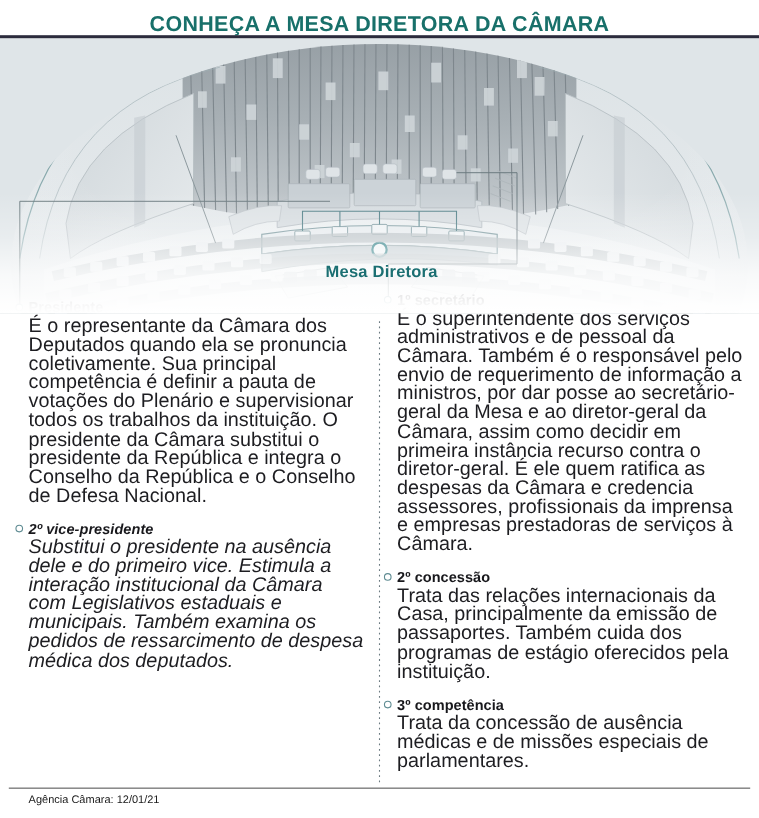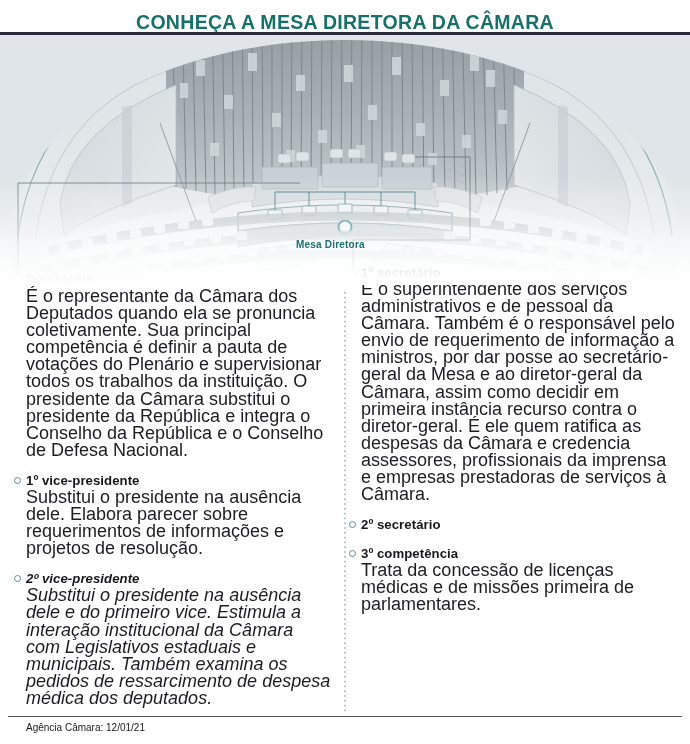--- a/index.html
+++ b/index.html
@@ -56,21 +56,21 @@
         rgba(255,255,255,1) 250px);
     pointer-events: none;
     z-index: 40;
   }
   #illus svg { position: absolute; left: 0; top: 0; }
 
   
   #mesa-caption {
     position: absolute;
     left: 296px; top: 204px;
-    font-size: 10px; font-weight: bold;
+    font-size: 15px; font-weight: bold;
     color: #1b6f72;
     letter-spacing: 0.2px;
     z-index: 45;
     white-space: nowrap;
   }
 
   
   #leaders { position: absolute; left: 0; top: 0; width: 690px; height: 744px; z-index: 5; pointer-events: none; }
 
   
@@ -390,27 +390,20 @@
   <div id="col-left">
 
     <div class="entry">
       <div class="head-row">
         <span class="bullet"></span>
         <span class="head-label">Presidente</span>
       </div>
       <div class="body-text">É o representante da Câmara dos Deputados quando ela se pronuncia coletivamente. Sua principal competência é definir a pauta de votações do Plenário e supervisionar todos os trabalhos da instituição. O presidente da Câmara substitui o presidente da República e integra o Conselho da República e o Conselho de Defesa Nacional.</div>
     </div>
 
-    <div class="entry">
-      <div class="head-row">
-        <span class="bullet"></span>
-        <span class="head-label">1º vice-presidente</span>
-      </div>
-      <div class="body-text">Substitui o presidente na ausência dele. Elabora parecer sobre requerimentos de informações e projetos de resolução.</div>
-    </div>
 
     <div class="entry">
       <div class="head-row">
         <span class="bullet"></span>
         <span class="head-label">2º vice-presidente</span>
       </div>
       <div class="body-text">Substitui o presidente na ausência dele e do primeiro vice. Estimula a interação institucional da Câmara com Legislativos estaduais e municipais. Também examina os pedidos de ressarcimento de despesa médica dos deputados.</div>
     </div>
 
   </div>
@@ -421,30 +414,31 @@
       <div class="head-row">
         <span class="bullet"></span>
         <span class="head-label">1º secretário</span>
       </div>
       <div class="body-text">É o superintendente dos serviços administrativos e de pessoal da Câmara. Também é o responsável pelo envio de requerimento de informação a ministros, por dar posse ao secretário-geral da Mesa e ao diretor-geral da Câmara, assim como decidir em primeira instância recurso contra o diretor-geral. É ele quem ratifica as despesas da Câmara e credencia assessores, profissionais da imprensa e empresas prestadoras de serviços à Câmara.</div>
     </div>
 
     <div class="entry">
       <div class="head-row">
         <span class="bullet"></span>
-        <span class="head-label">2º secretário</span>
+        <span class="head-label">2º concessão</span>
       </div>
+      <div class="body-text">Trata das relações internacionais da Casa, principalmente da emissão de passaportes. Também cuida dos programas de estágio oferecidos pela instituição.</div>
     </div>
 
     <div class="entry">
       <div class="head-row">
         <span class="bullet"></span>
         <span class="head-label">3º competência</span>
       </div>
-      <div class="body-text">Trata da concessão de licenças médicas e de missões primeira de parlamentares.</div>
+      <div class="body-text">Trata da concessão de ausência médicas e de missões especiais de parlamentares.</div>
     </div>
 
     <div class="entry">
     </div>
 
   </div>
 
   <div id="footer-rule"></div>
   <div id="footer-text">Agência Câmara: 12/01/21</div>
 

